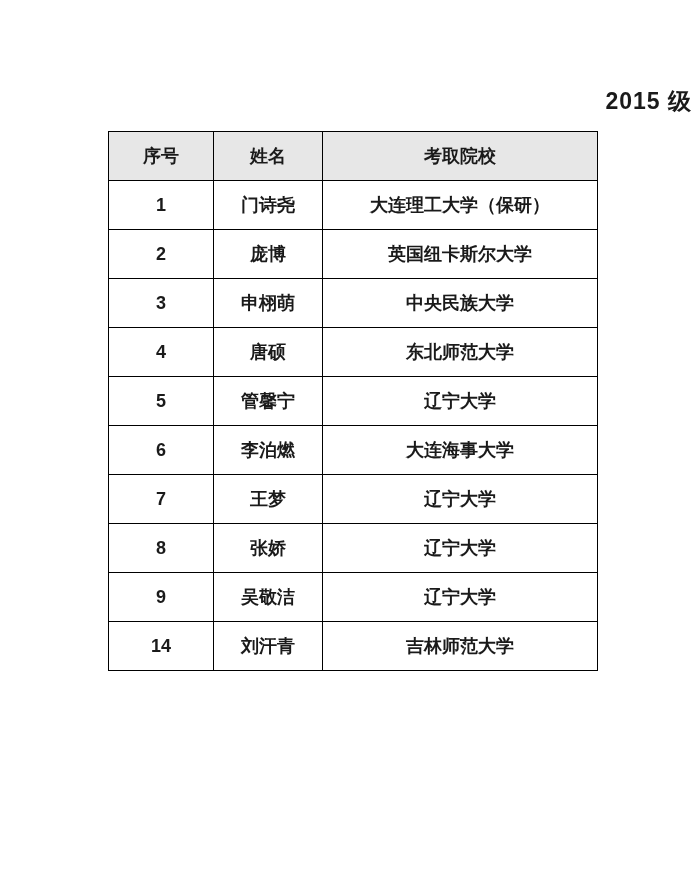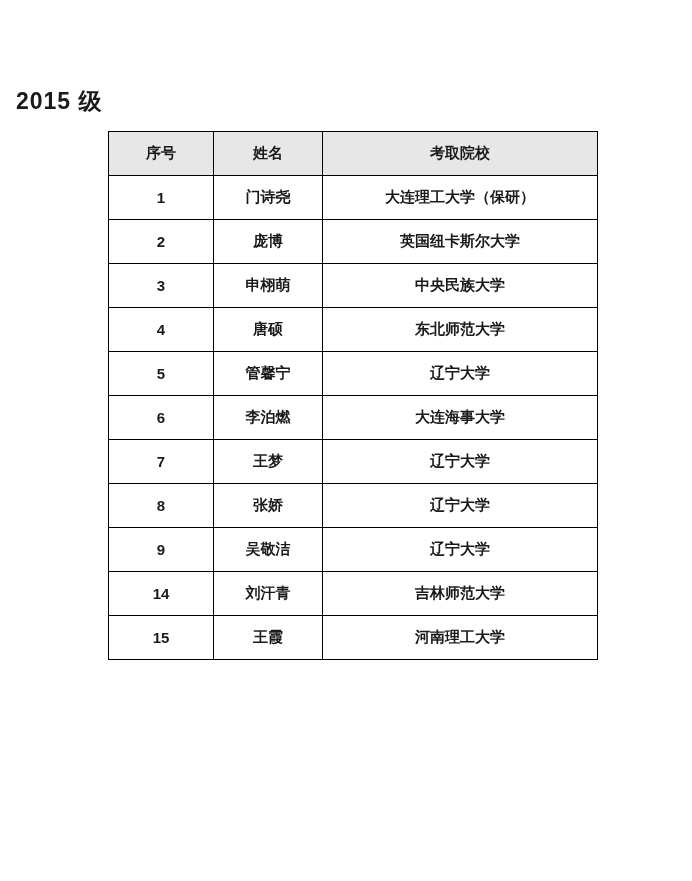--- a/index.html
+++ b/index.html
@@ -9,43 +9,42 @@
     background: var(--page-bg, #ffffff);
     font-family: "Liberation Sans", "DejaVu Sans", sans-serif;
     overflow: hidden;
     position: relative;
   }
   .doc-title {
     position: absolute;
     top: 86px;
     left: 0;
     width: 692px;
-    text-align: left;
+    text-align: right;
     font-size: 23px;
     font-weight: bold;
     color: var(--text-color, #1a1a1a);
     letter-spacing: 1px;
-    padding-left: 16px;
   }
   table.admissions {
     position: absolute;
     left: 108px;
     top: 131px;
     width: 489px;
     border-collapse: collapse;
     table-layout: fixed;
   }
   table.admissions th,
   table.admissions td {
     border: 1.5px solid var(--border-color, #000000);
     text-align: center;
     vertical-align: middle;
     font-weight: bold;
     color: var(--text-color, #1a1a1a);
-    font-size: 15px;
+    font-size: 18px;
     padding: 12px;
     overflow: hidden;
     white-space: nowrap;
   }
   table.admissions th {
     height: 40px;
     background: var(--header-bg, #e7e7e7);
   }
   table.admissions td {
     height: 37.5px;
@@ -119,21 +118,16 @@
         <tr>
           <td>9</td>
           <td>吴敬洁</td>
           <td>辽宁大学</td>
         </tr>
         <tr>
           <td>14</td>
           <td>刘汗青</td>
           <td>吉林师范大学</td>
         </tr>
-        <tr>
-          <td>15</td>
-          <td>王霞</td>
-          <td>河南理工大学</td>
-        </tr>
       </tbody>
   </table>
 
 </div>
 
 </body></html>

